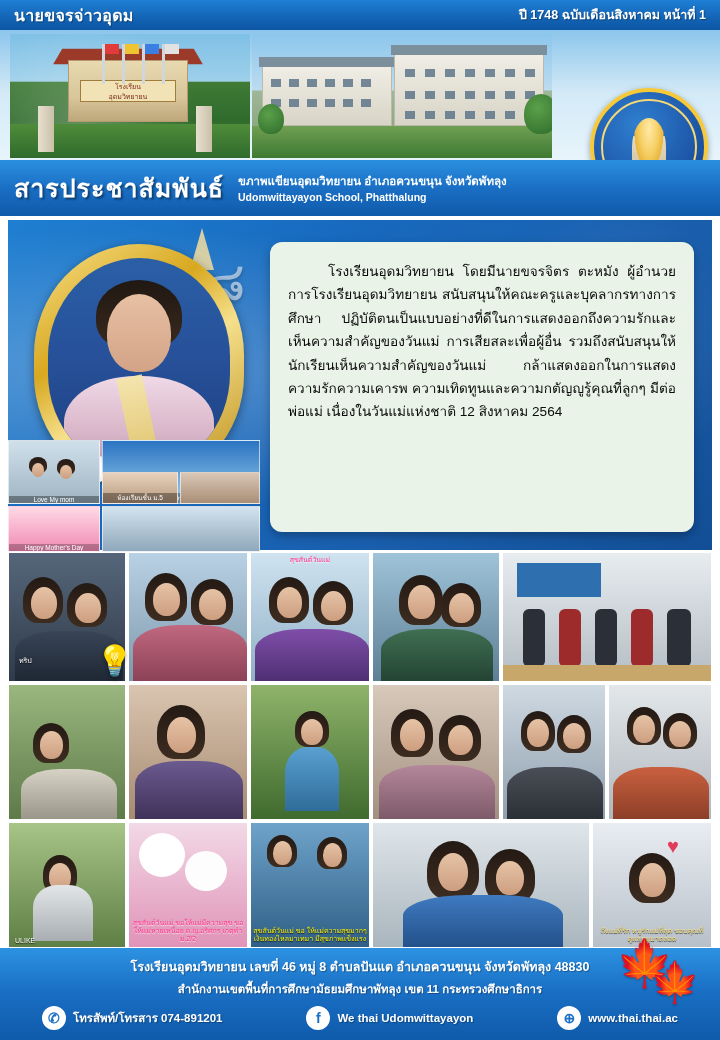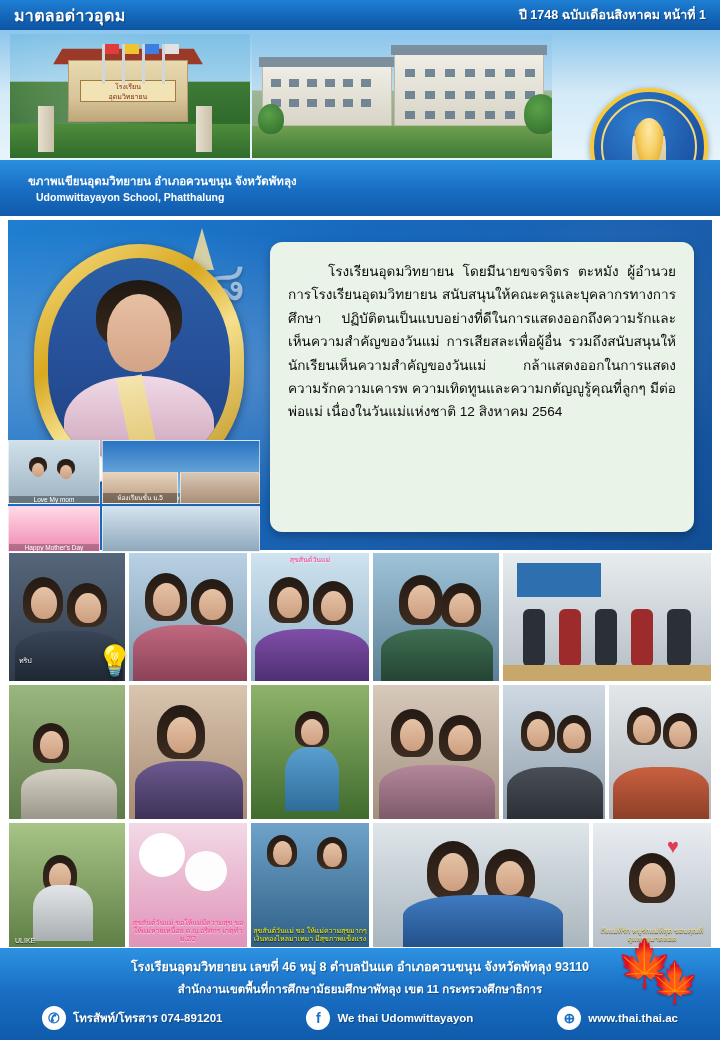--- a/index.html
+++ b/index.html
@@ -140,21 +140,21 @@
   }
   .titlestrip .big {
     font-size: 25px; font-weight: bold; letter-spacing: 1px;
     text-shadow: 2px 2px 2px rgba(0,0,0,.4);
     white-space: nowrap;
   }
   .titlestrip .sub {
     margin-left: 14px; line-height: 1.35; padding-top: 2px;
   }
   .titlestrip .sub .l1 { font-size: 11.5px; font-weight: bold; }
-  .titlestrip .sub .l2 { font-size: 10.5px; font-weight: bold; margin-left: 8px; }
+  .titlestrip .sub .l2 { font-size: 10.5px; font-weight: bold; }
 
   
   .feature {
     position: absolute; left: 8px; top: 220px; width: 704px; height: 330px;
     background:
       radial-gradient(ellipse at 18% 45%, rgba(255,255,255,.28), rgba(255,255,255,0) 55%),
       linear-gradient(135deg,#1f7fd1 0%, #1769be 35%, #1a5fae 65%, #124e95 100%);
     overflow: hidden;
   }
   .feature .swirl {
@@ -311,21 +311,21 @@
     filter: drop-shadow(0 1px 1px rgba(0,0,0,.3));
   }
   .maple .m2 { position: absolute; left: 34px; top: 22px; font-size: 40px; color: #caa44a; }
 </style>
 </head>
 <body>
 
 <div class="page">
 
   <div class="topbar">
-    <div class="title">มาตลอด่าวอุดม</div>
+    <div class="title">นายขจรจ่าวอุดม</div>
     <div class="issue">ปี 1748  ฉบับเดือนสิงหาคม   หน้าที่ 1</div>
   </div>
 
   <div class="headerband">
     <div class="sky"></div>
 
     <div class="photo-gate">
       <div class="grass"></div>
       <div class="gate-roof"></div>
       <div class="gate-building"></div>
@@ -392,20 +392,21 @@
 
     <div class="emblem">
       <div class="inner">
         <div class="torch"></div>
 
       </div>
     </div>
   </div>
 
   <div class="titlestrip">
+    <div class="big">สารประชาสัมพันธ์</div>
     <div class="sub">
       <div class="l1">ขภาพแขียนอุดมวิทยายน อำเภอควนขนุน จังหวัดพัทลุง</div>
       <div class="l2">Udomwittayayon School, Phatthalung</div>
     </div>
   </div>
 
   <div class="feature">
     <div class="swirl"></div>
 
     <div class="spire"></div>
@@ -588,21 +589,21 @@
       <div class="lbl" style="bottom:4px; color:#ffe680;">ถึงแม่ที่รัก
 หนูรักแม่ที่สุด
 ขอบคุณที่ดูแลหนูมาตลอด</div>
     </div>
 
     <div class="bulb">💡</div>
   </div>
 
   <div class="footer">
     <div class="addr">
-      <div class="l1">โรงเรียนอุดมวิทยายน   เลขที่ 46 หมู่ 8 ตำบลปันแต อำเภอควนขนุน จังหวัดพัทลุง 93110</div>
+      <div class="l1">โรงเรียนอุดมวิทยายน   เลขที่ 46 หมู่ 8 ตำบลปันแต อำเภอควนขนุน จังหวัดพัทลุง 48830</div>
       <div class="l2">สำนักงานเขตพื้นที่การศึกษามัธยมศึกษาพัทลุง เขต 11 กระทรวงศึกษาธิการ</div>
     </div>
     <div class="contacts">
       <div class="contact">
         <div class="ic">✆</div>
         <div class="tx">โทรสัพท์/โทรสาร 074-891201</div>
       </div>
       <div class="contact">
         <div class="ic">f</div>
         <div class="tx">We thai Udomwittayayon</div>

